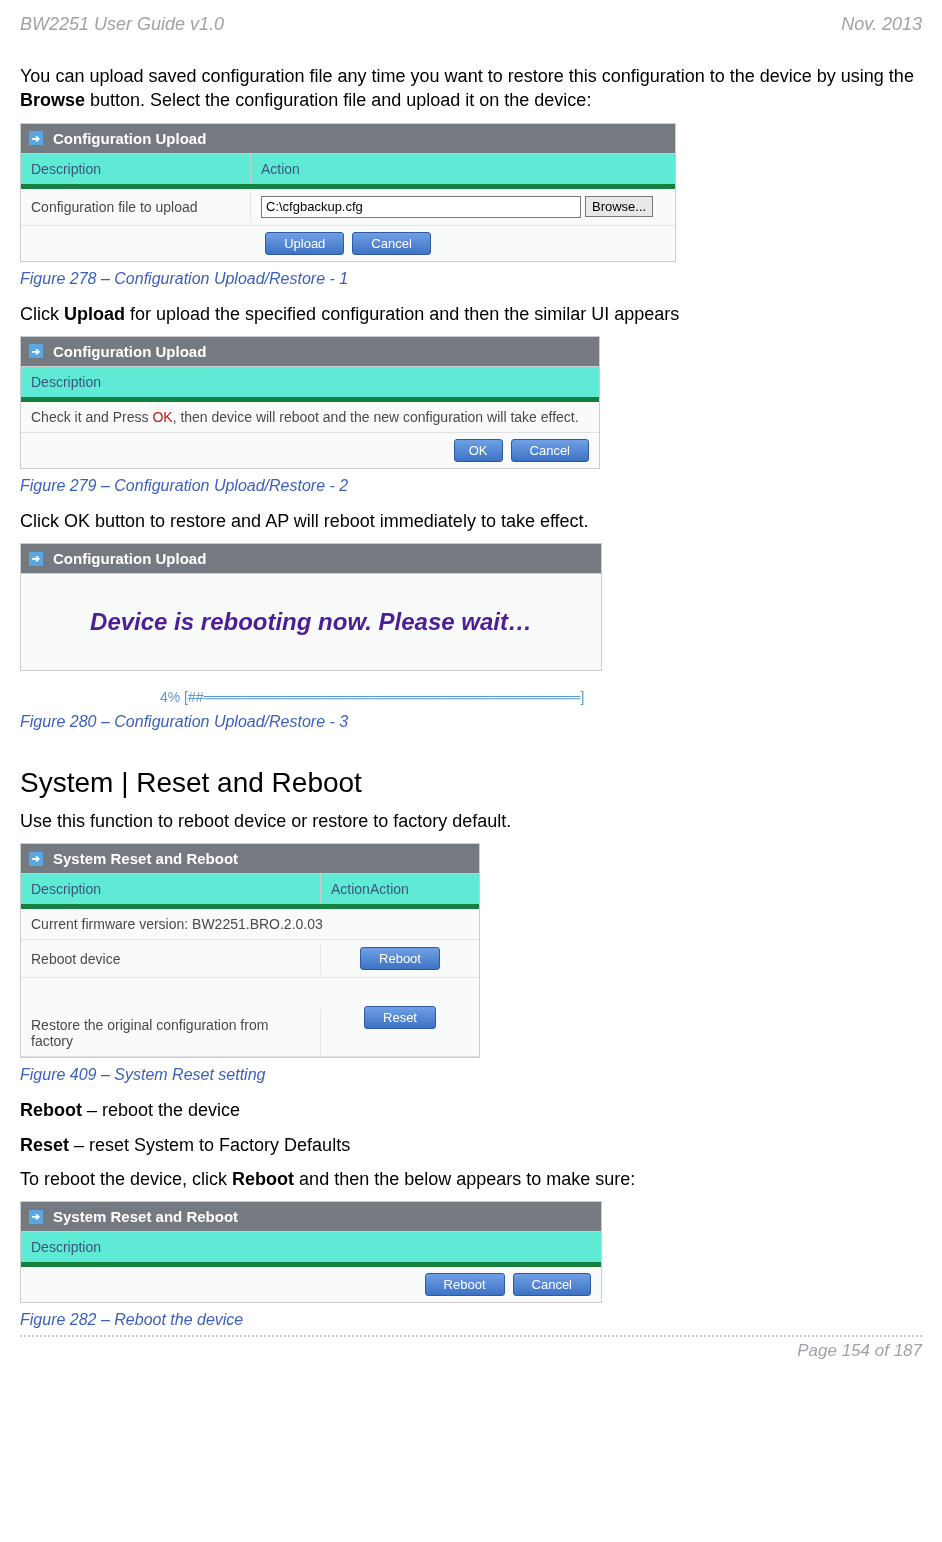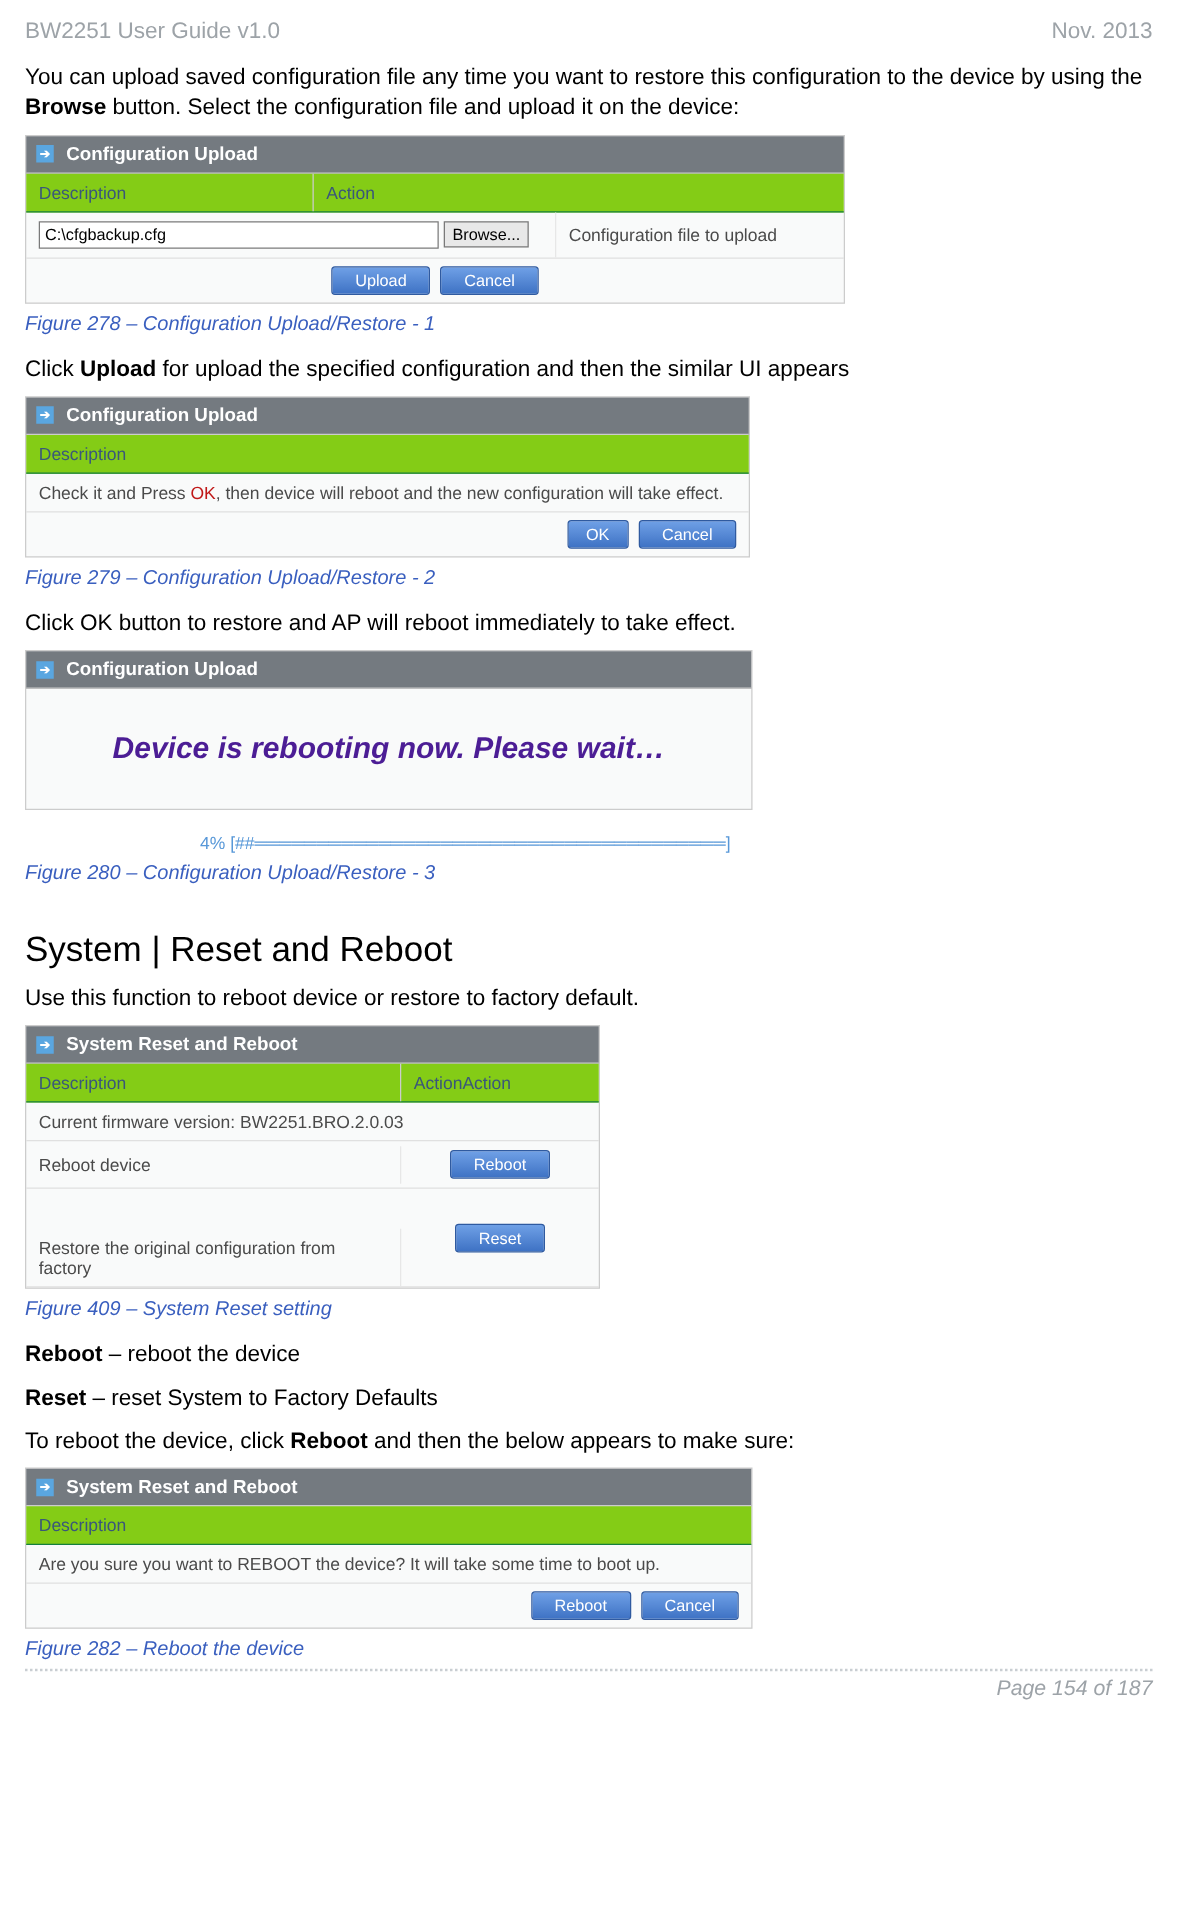--- a/index.html
+++ b/index.html
@@ -8,21 +8,22 @@
     background: #fff;
     width: 942px;
     padding: 14px 20px 0 20px;
     color: #000;
   }
   .header-row {
     display: flex;
     justify-content: space-between;
     color: #9da3a8;
     font-size: 18px;
-    margin-bottom: 14px;
+    font-style: italic;
+    margin-bottom: 29px;
   }
   .body-text {
     font-size: 18px;
     line-height: 1.35;
     margin-bottom: 10px;
   }
   .section-heading {
     font-size: 28px;
     font-weight: normal;
     margin-top: 36px;
@@ -57,23 +58,23 @@
     background: #5aa6e0;
     margin-right: 10px;
     display: flex;
     align-items: center;
     justify-content: center;
     color: #fff;
     font-size: 10px;
   }
   .head-row {
     display: flex;
-    background: #84cc16;
+    background: #5eead4;
     color: #3a577a;
-    border-bottom: 1px solid #15803d;
+    border-bottom: 5px solid #15803d;
   }
   .head-cell {
     padding: 7px 10px;
     border-right: 1px solid #ccc;
   }
   .head-cell:last-child { border-right: none; }
   .data-row {
     display: flex;
     border-bottom: 1px solid #e0e0e0;
     align-items: center;
@@ -156,25 +157,25 @@
 <div class="panel" style="width:656px;">
   <div class="panel-title-row">
     <span class="arrow-icon">➔</span>
     <span>Configuration Upload</span>
   </div>
   <div class="head-row">
     <div class="head-cell" style="width:230px;">Description</div>
     <div class="head-cell" style="flex:1;">Action</div>
   </div>
   <div class="data-row">
+    <div class="data-cell" style="width:230px;">Configuration file to upload</div>
     <div class="data-cell" style="flex:1; display:flex; gap:4px; align-items:center;">
       <input type="text" class="text-input" value="C:\cfgbackup.cfg" style="">
       <button class="gray-btn">Browse...</button>
     </div>
-    <div class="data-cell" style="width:230px;">Configuration file to upload</div>
   </div>
   <div class="btn-row">
     <button class="blue-btn">Upload</button>
     <button class="blue-btn">Cancel</button>
   </div>
 </div>
 
 <div class="caption">Figure 278 – Configuration Upload/Restore - 1</div>
 
 <p class="body-text">
@@ -253,23 +254,20 @@
 </p>
 
 <div class="panel" style="width:582px;">
   <div class="panel-title-row">
     <span class="arrow-icon">➔</span>
     <span>System Reset and Reboot</span>
   </div>
   <div class="head-row">
     <div class="head-cell" style="flex:1;">Description</div>
   </div>
-  <div class="data-row">
-    <div class="data-cell" style="flex:1;">Are you sure you want to REBOOT the device? It will take some time to boot up.</div>
-  </div>
   <div class="btn-row" style="justify-content:flex-end; padding-right:10px;">
     <button class="blue-btn">Reboot</button>
     <button class="blue-btn">Cancel</button>
   </div>
 </div>
 
 <div class="caption" style="margin-bottom:4px;">Figure 282 – Reboot the device</div>
 
 <div class="dotted-line"></div>
 <div class="footer-row">Page 154 of 187</div>

